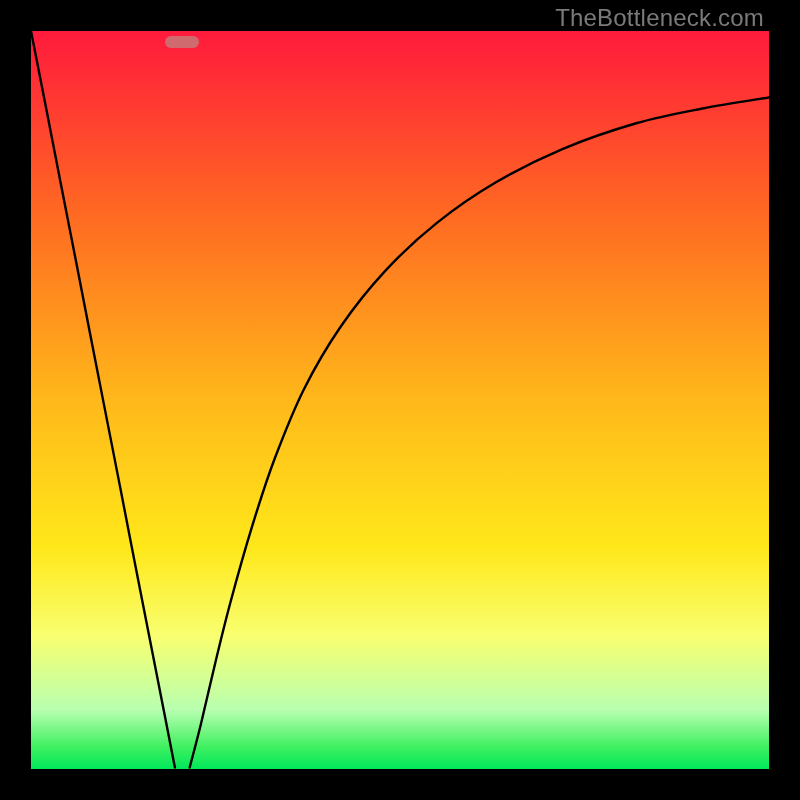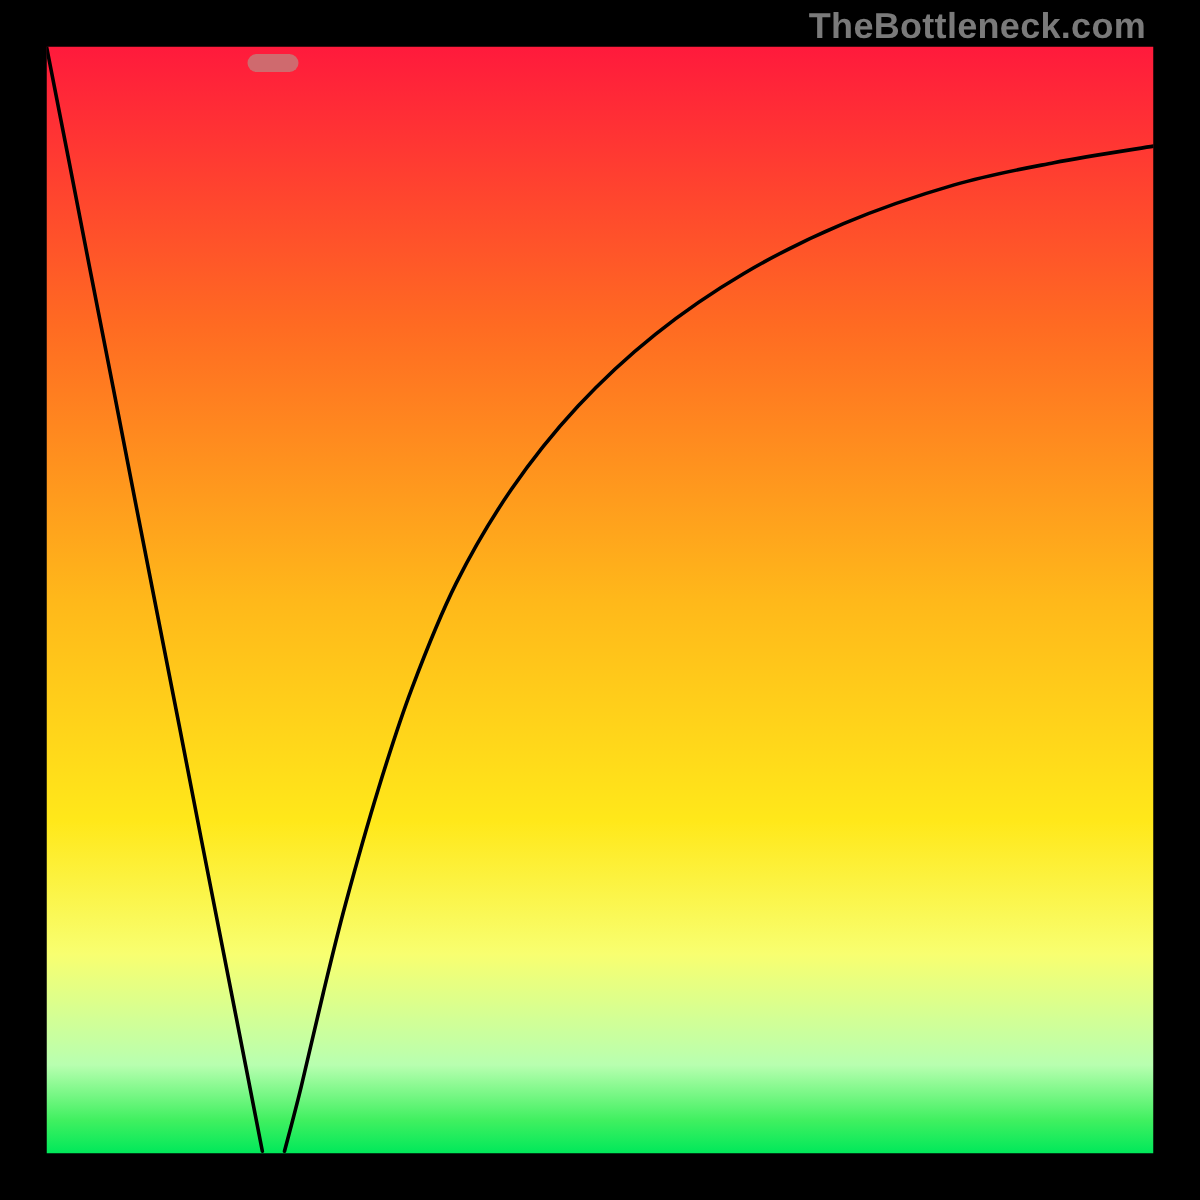--- a/index.html
+++ b/index.html
@@ -25,21 +25,21 @@
     top: 0;
     width: 738px;
     height: 738px;
   }
   .watermark {
     position: absolute;
     top: 4px;
     right: 36px;
     color: #7a7a7a;
     font-size: 24px;
-    font-weight: 700;
+    font-weight: 400;
     letter-spacing: 0.2px;
     font-family: Arial, Helvetica, sans-serif;
   }
   .marker {
     position: absolute;
     width: 34px;
     height: 12px;
     border-radius: 6px;
     background: #cf6a6e;
     transform: translate(-50%, -50%);

